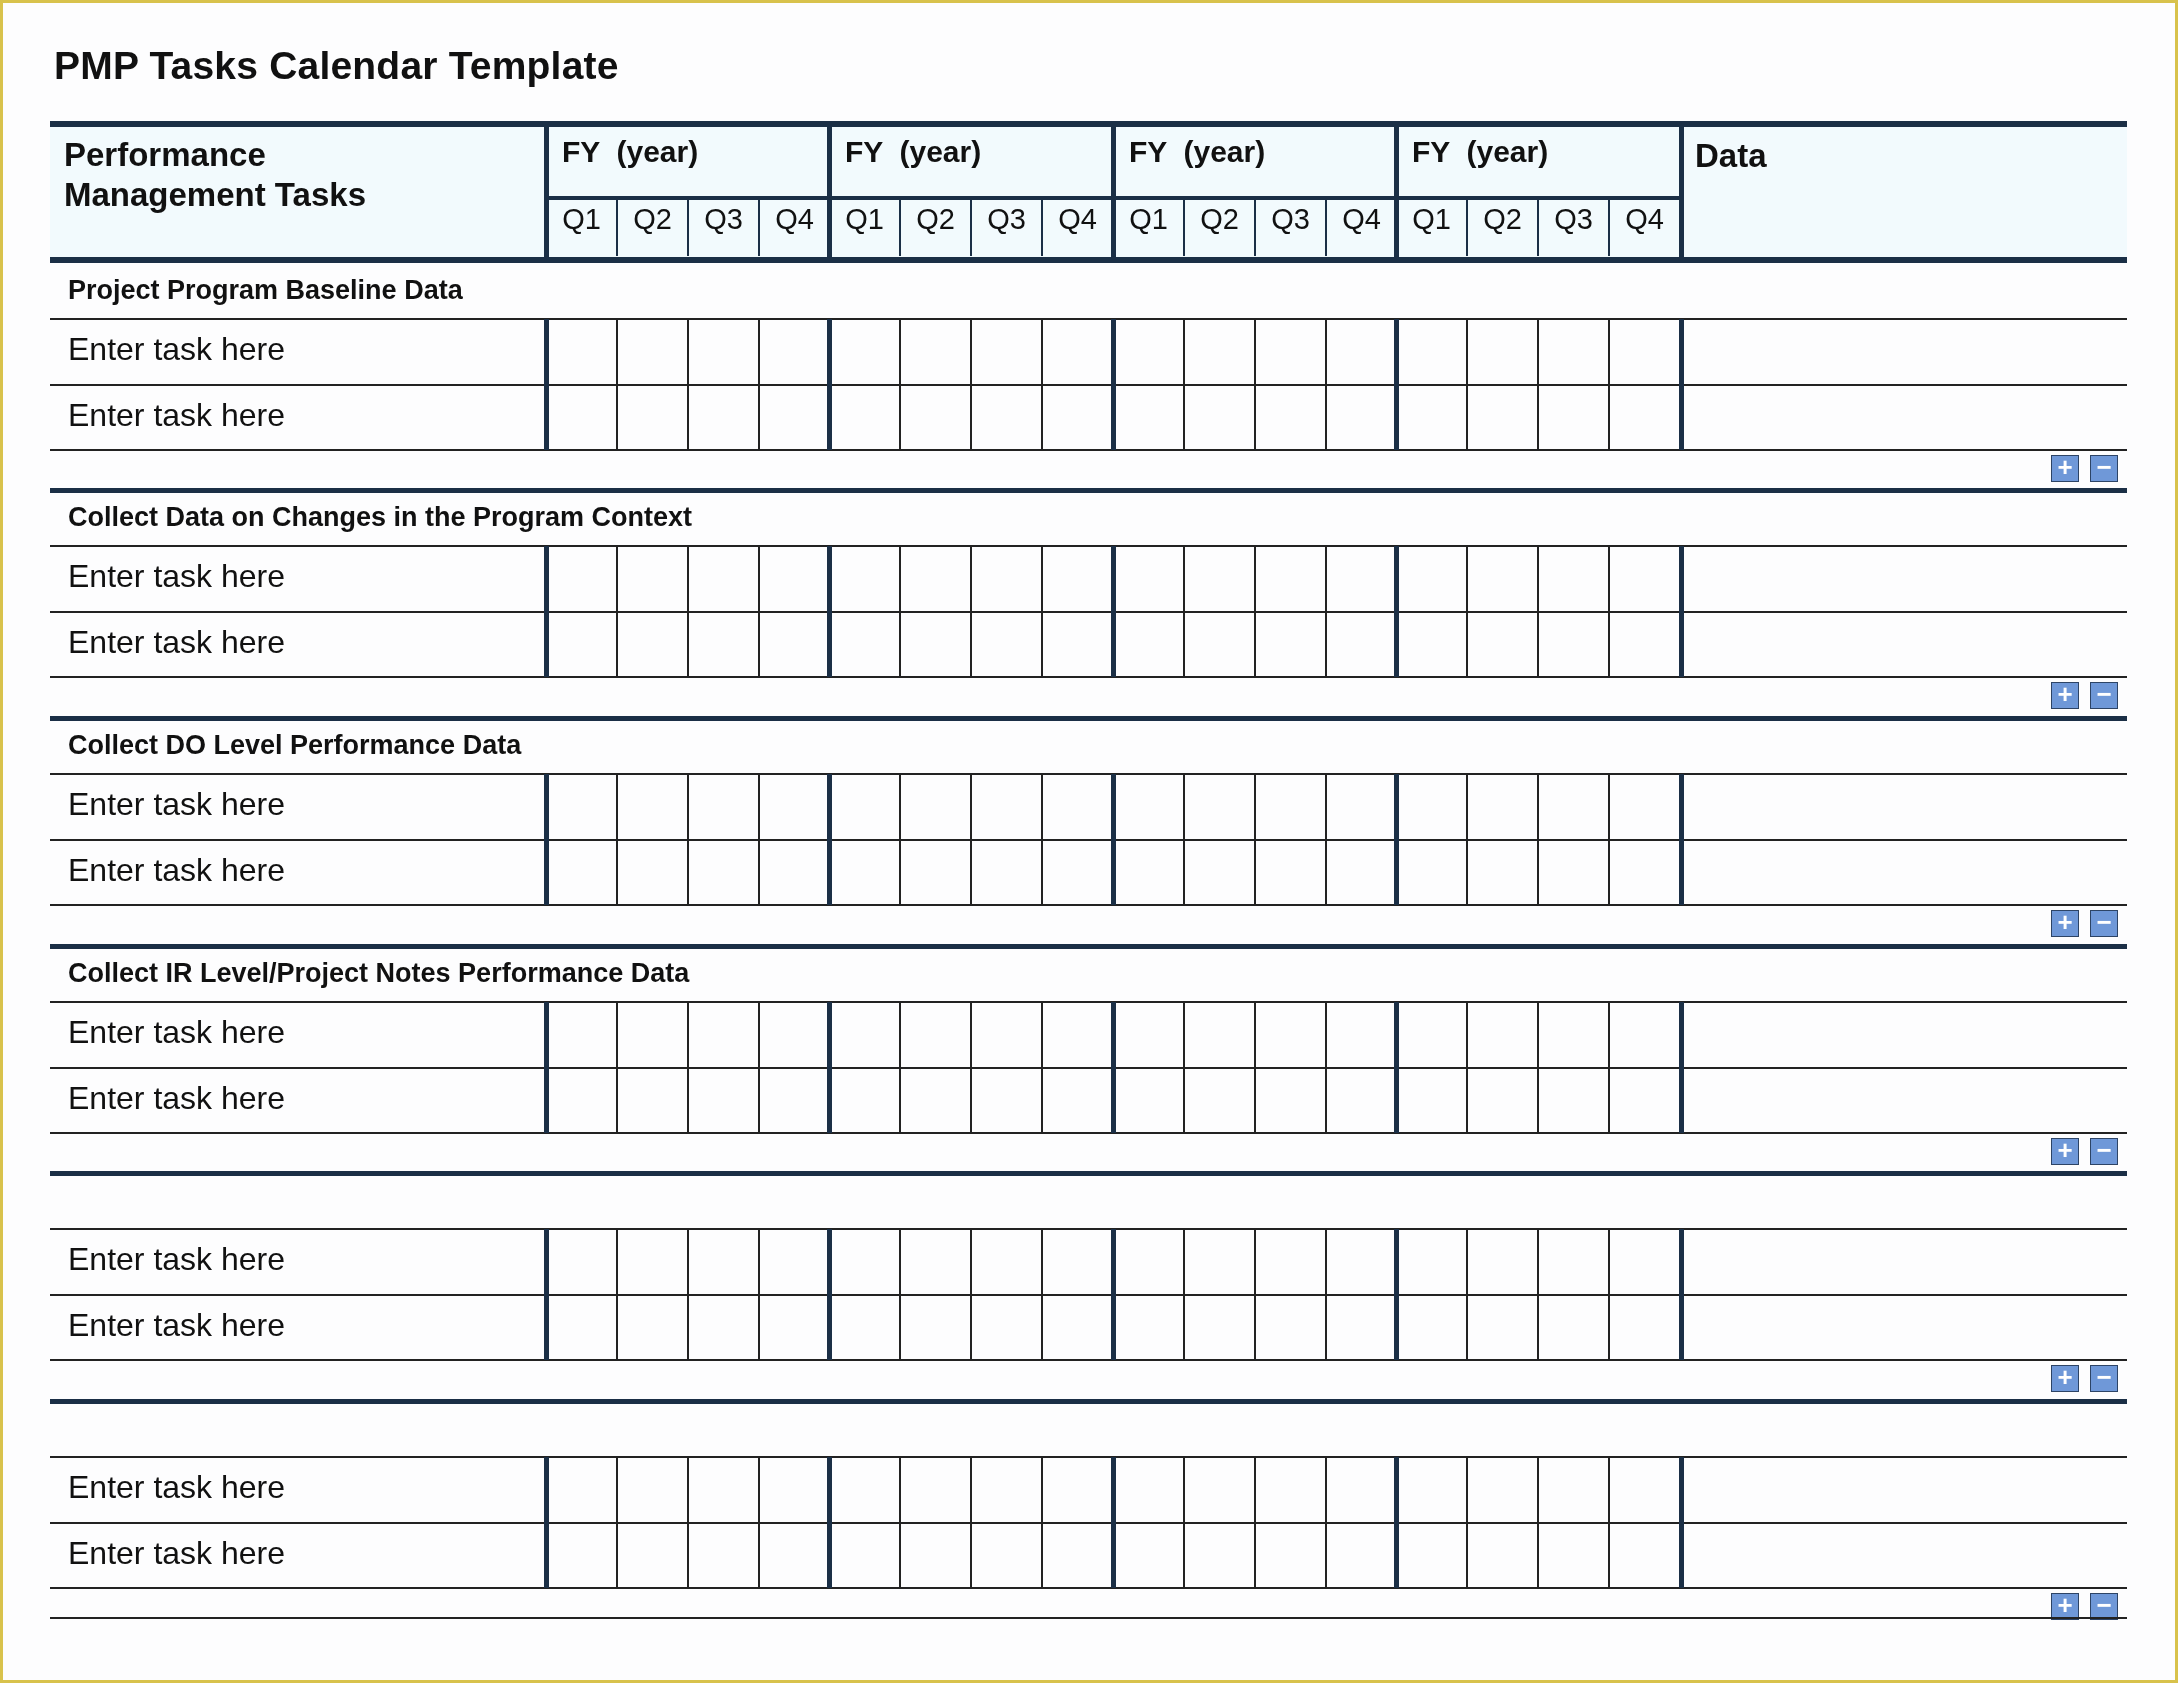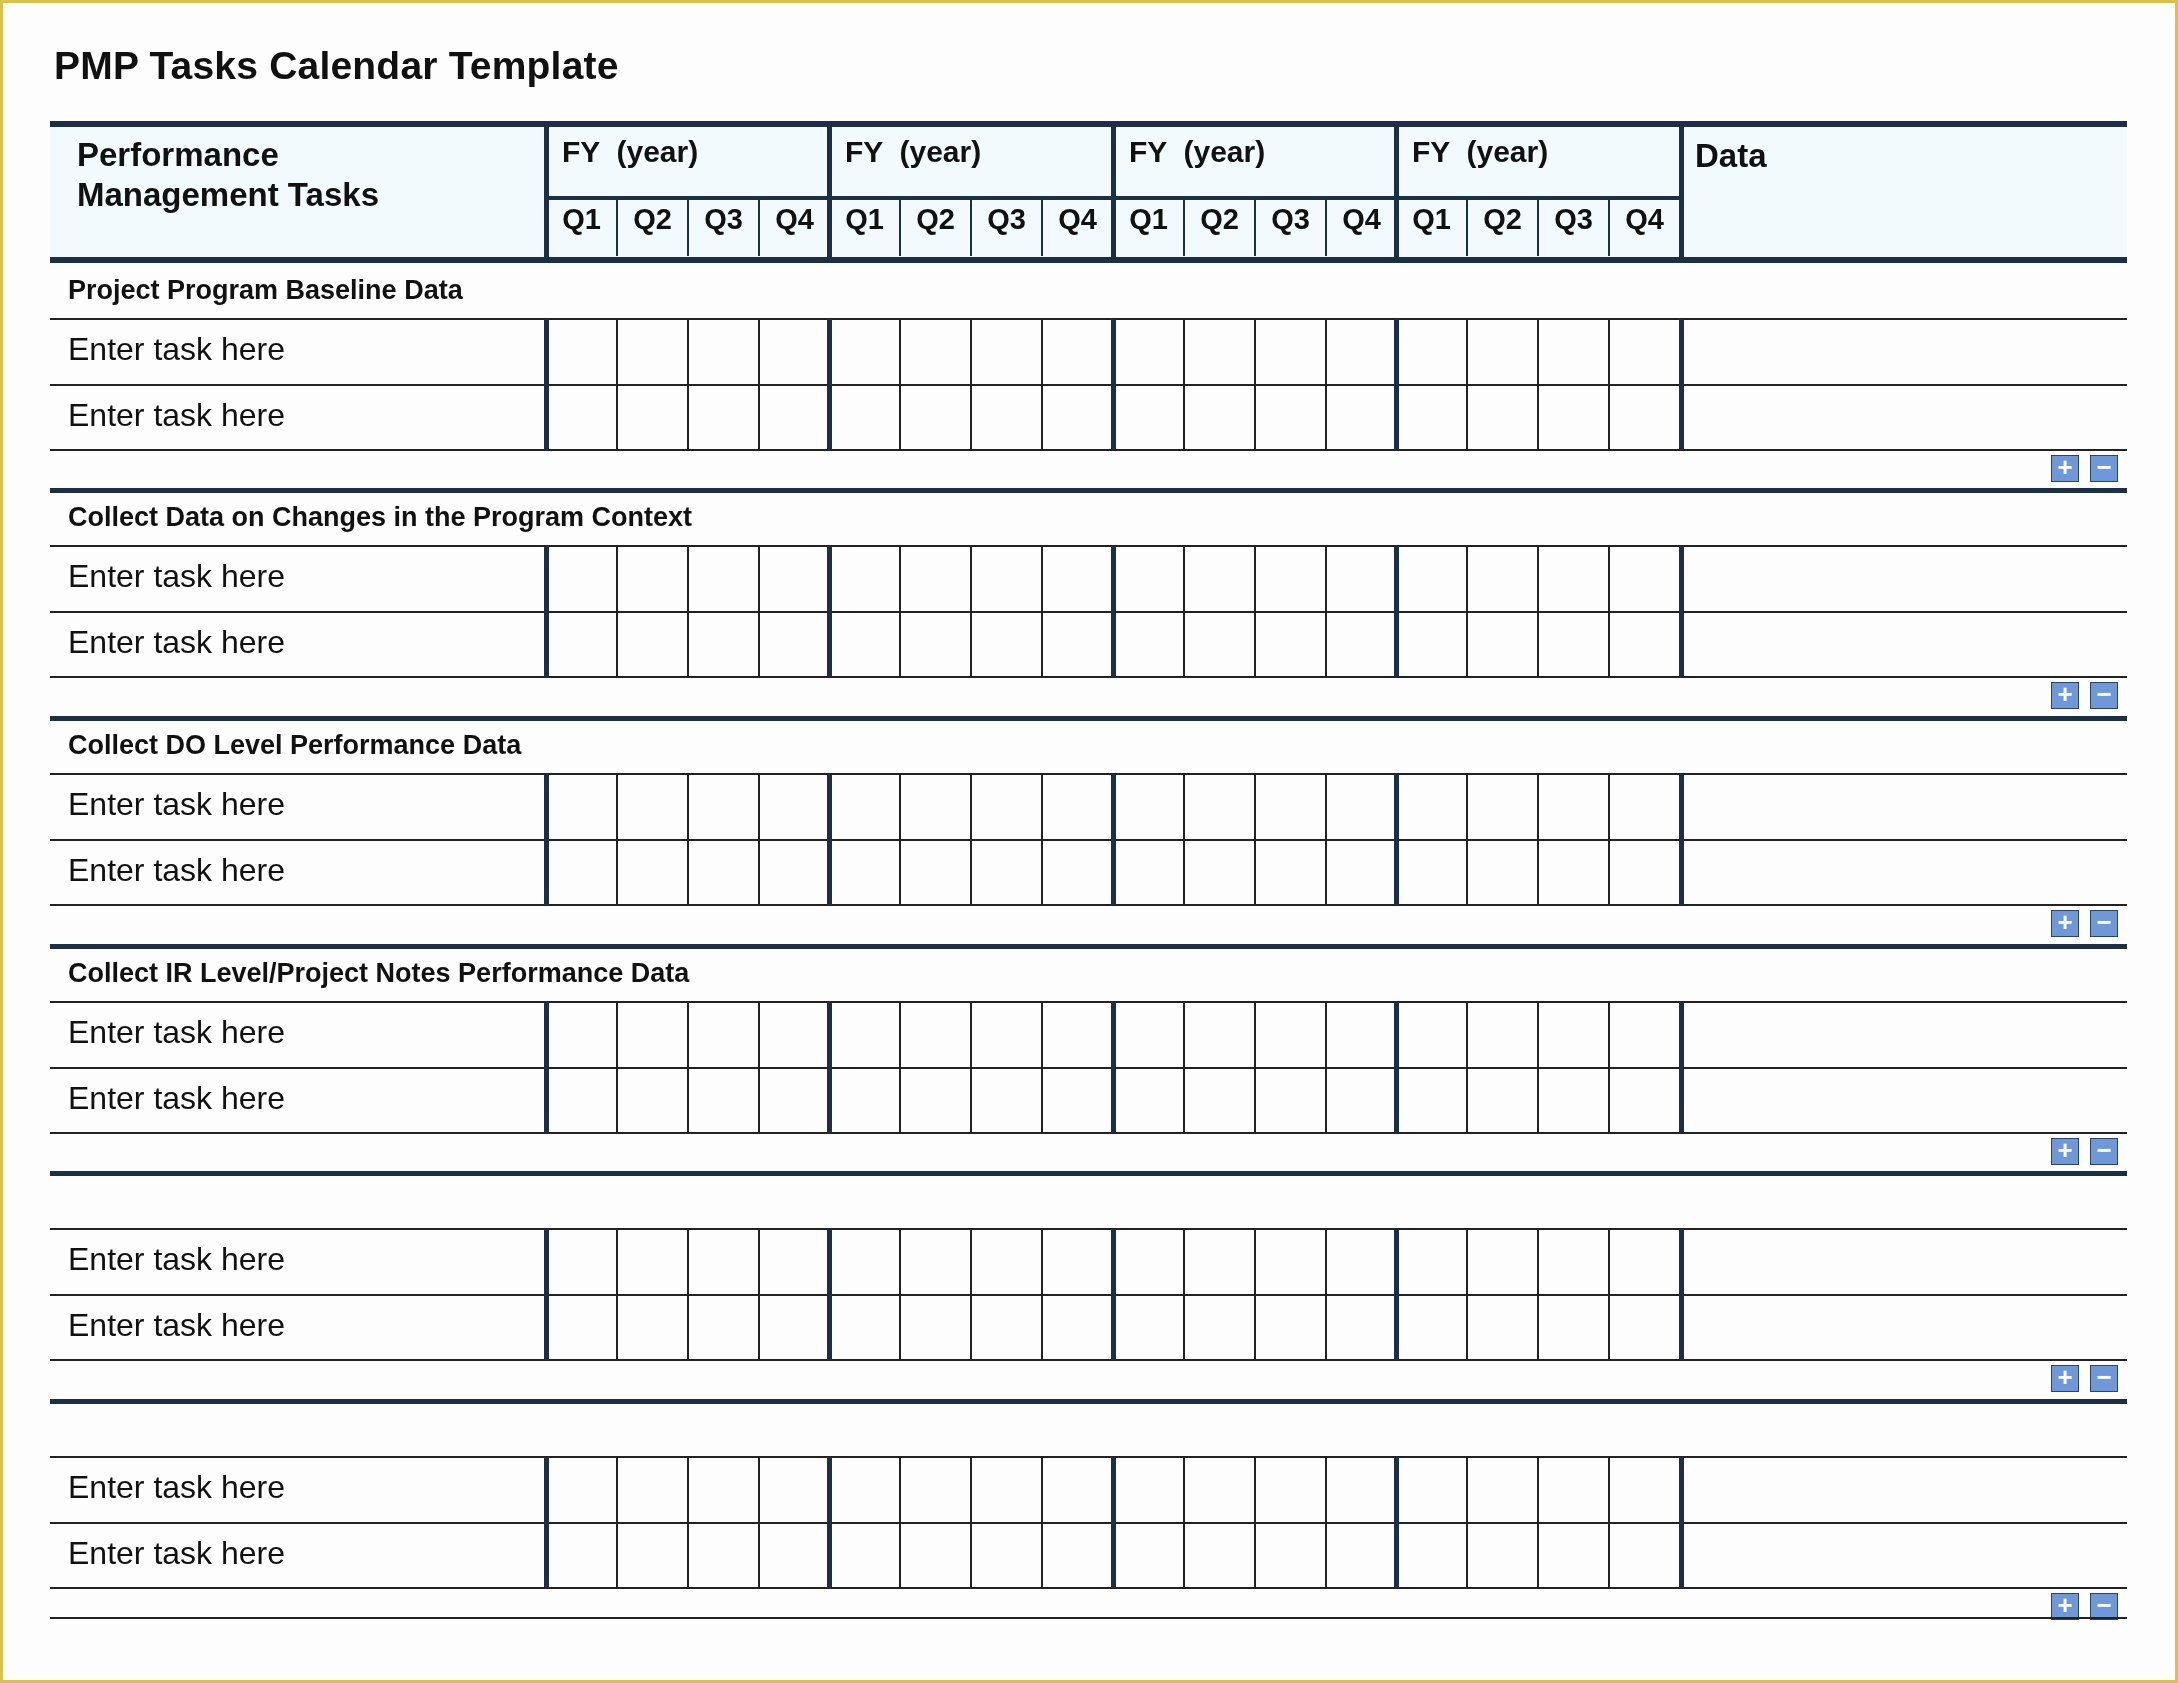--- a/index.html
+++ b/index.html
@@ -20,36 +20,36 @@
   .tbl { position:absolute; left:50px; top:121px; width:2077px; }
 
   
   .hdr {
     position:absolute; left:0; top:0; width:2077px; height:142px;
     background:#f2fafd; box-sizing:border-box;
     border-top:6px solid #1b2f46; border-bottom:6px solid #1b2f46;
   }
   .hdr-task {
     position:absolute; left:14px; top:8px;
-    font-size:33px; font-weight:bold; line-height:40px; color:#111;margin-left:13px;
+    font-size:33px; font-weight:bold; line-height:40px; color:#111;
   }
   .hdr-task span { display:block; }
   .vthick { position:absolute; top:0; bottom:0; width:5px; background:#1b2f46; }
   .fy {
     position:absolute; top:0; height:130px;
   }
   .fy-label {
     position:absolute; left:16px; top:8px; font-size:30px; font-weight:bold;
     white-space:pre; color:#111;
   }
   .fy-mid { position:absolute; left:0; right:0; top:69px; height:4px; background:#1b2f46; }
   .q {
     position:absolute; top:73px; height:39px; width:71px;
     display:flex; align-items:center; justify-content:center;
-    font-size:29px; font-weight:bold; color:#111;
+    font-size:29px; font-weight:normal; color:#111;
   }
   .q-sep { position:absolute; top:73px; height:56px; width:2px; background:#1b2f46; }
   .notes-label {
     position:absolute; left:1645px; top:10px;
     font-size:33px; font-weight:bold; color:#111;
   }
 
   
   .section { position:absolute; left:0; width:2077px; height:228px; }
   .sec-sep {

